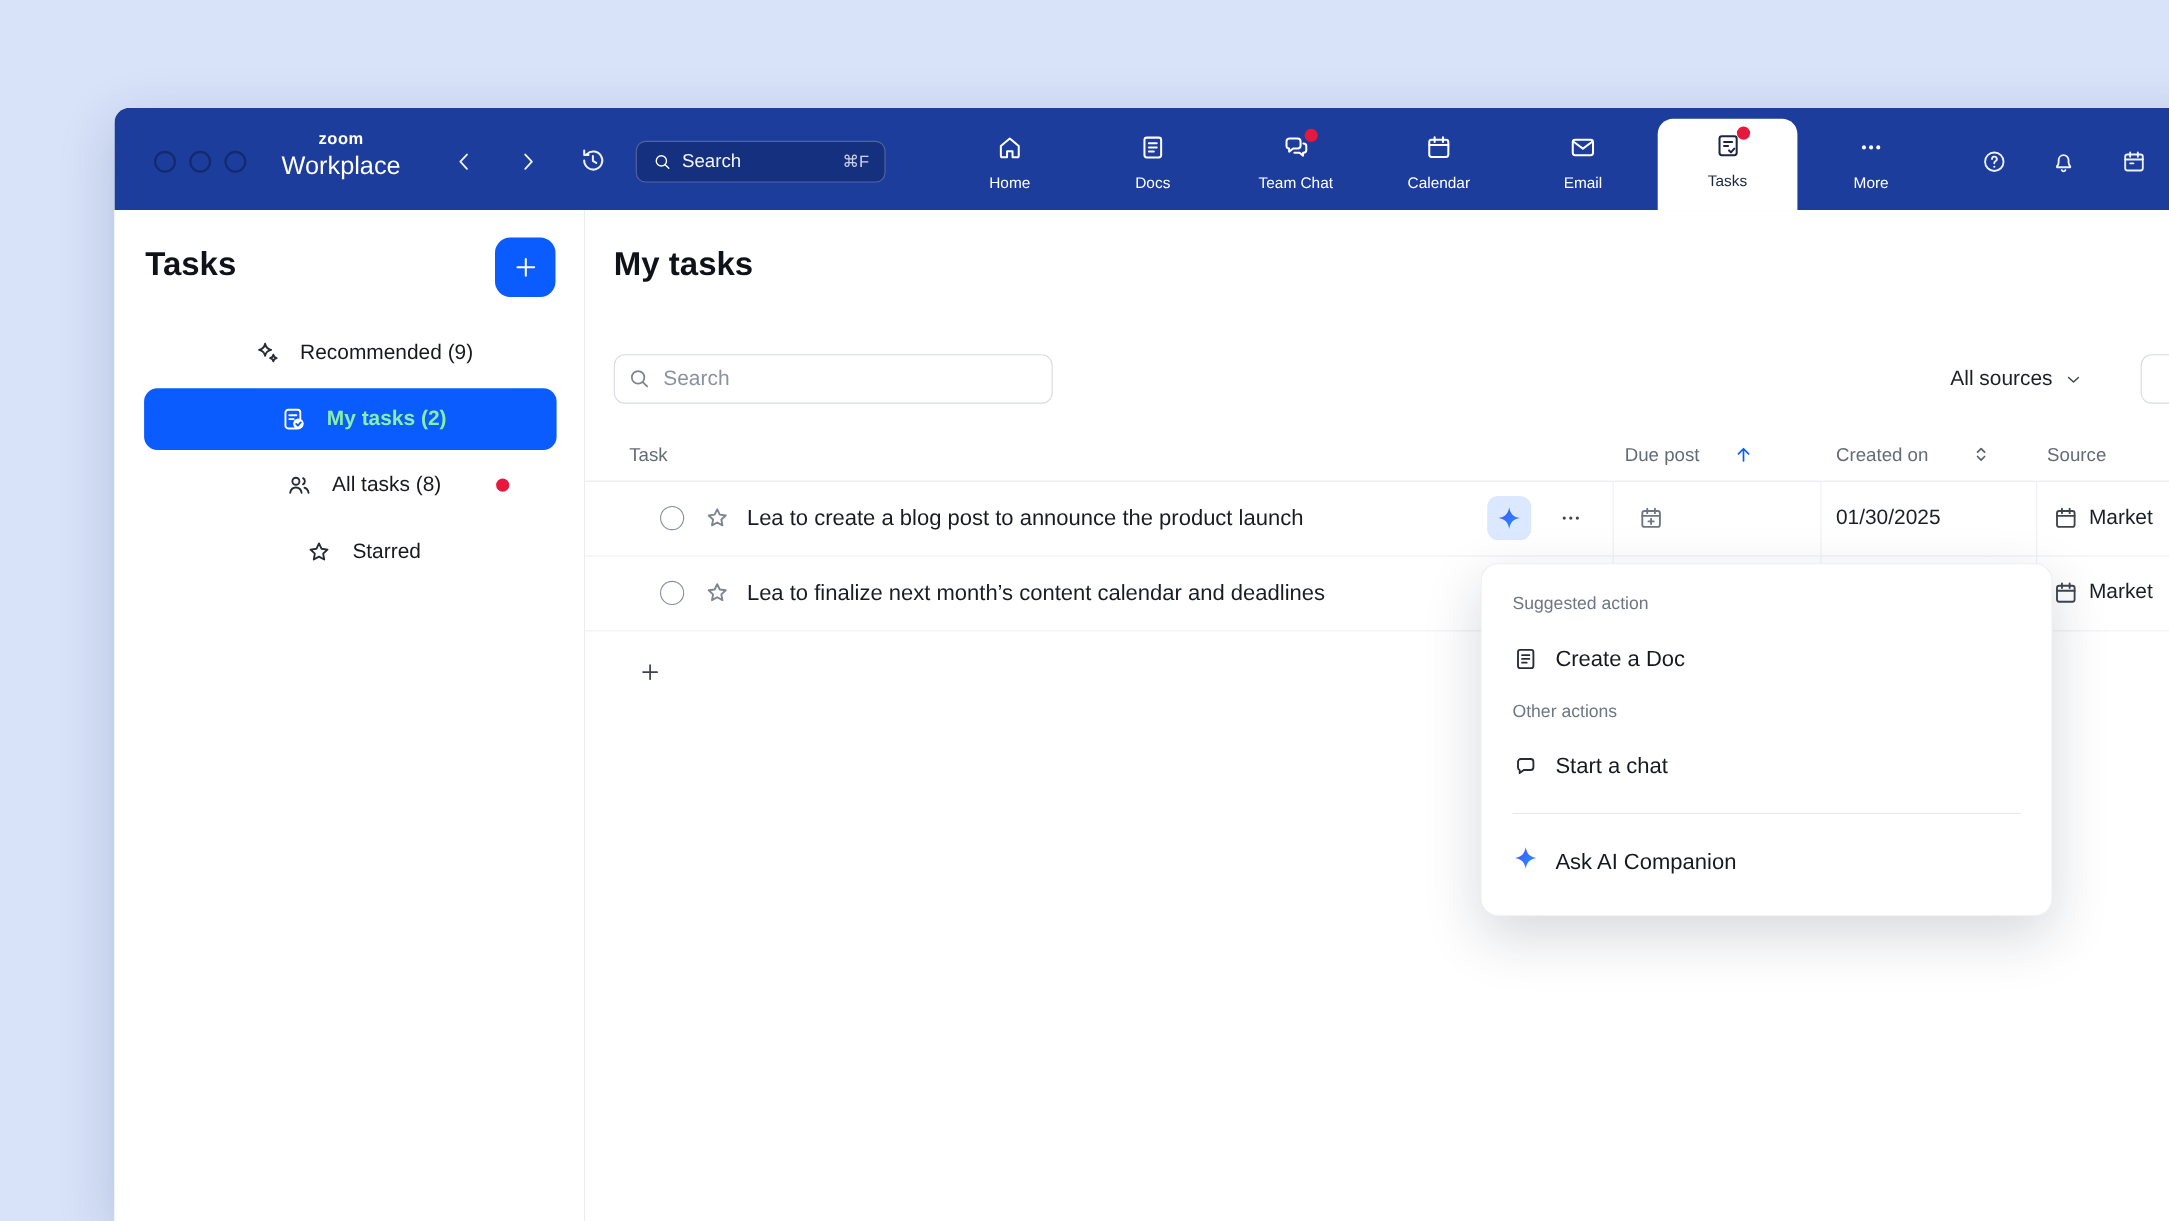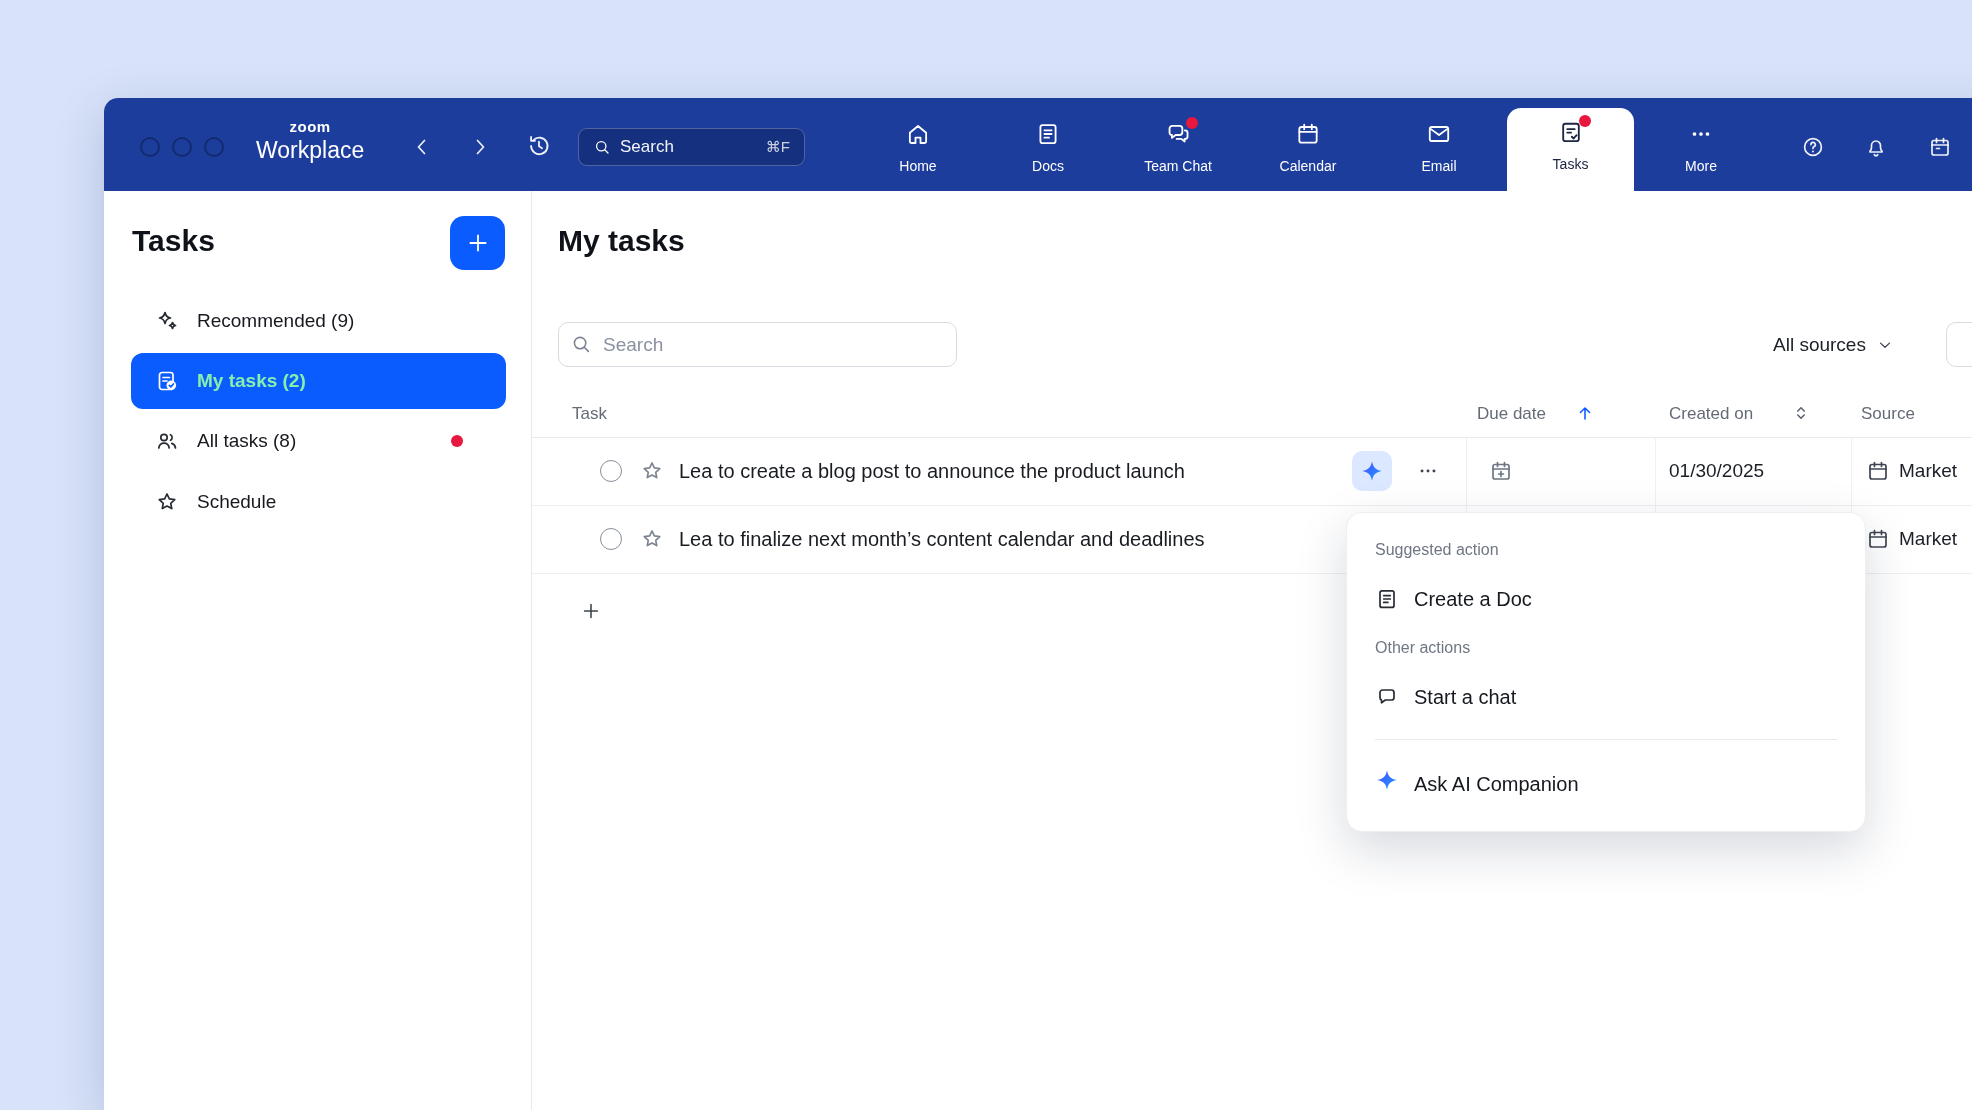--- a/index.html
+++ b/index.html
@@ -30,21 +30,21 @@
   .tab .nlabel{margin-top:11px;font-size:14px;}
   .dot{position:absolute;width:12px;height:12px;border-radius:50%;background:#e8173d;}
   .nic .dot{right:-7px;top:-4px;}
 
   
   .sidebar{position:absolute;left:0;top:93px;width:427px;bottom:0;background:#fff;border-right:1px solid #e8eaee;}
   .sb-title{position:absolute;left:28px;top:33px;font-size:30px;font-weight:bold;color:#0f1319;}
   .sb-plus{position:absolute;left:346px;top:25px;width:55px;height:54px;border-radius:14px;background:#0b5cff;
            color:#fff;display:flex;align-items:center;justify-content:center;}
   .sb-item{position:absolute;left:27px;width:375px;height:56px;border-radius:12px;display:flex;align-items:center;
-           padding-left:24px;gap:18px;box-sizing:border-box;font-size:19px;color:#17191f;}
+           padding-left:24px;gap:18px;box-sizing:border-box;font-size:19px;color:#17191f;justify-content:center;}
   .sb-item .sic{color:#272b33;}
   .sb-item.active{background:#0b5cff;color:#86efac;font-weight:bold;}
   .sb-item.active .sic{color:#fff;}
   .sb-item .dot{left:320px;top:22px;}
 
   
   .main{position:absolute;left:428px;top:93px;width:1488px;bottom:0;background:#fff;}
   .m-title{position:absolute;left:26px;top:33px;font-size:30px;font-weight:bold;color:#0f1319;}
   .m-search{position:absolute;left:26px;top:131px;width:399px;height:45px;}
   .m-search input{width:100%;height:100%;box-sizing:border-box;border:1px solid #d8dbe1;border-radius:10px;
@@ -268,21 +268,21 @@
         <span>All tasks (8)</span>
         <span class="dot"></span>
       </div>
 
       <div class="sb-item" style="top:283px;">
         <span class="sic">
             <svg class="ic" width="24" height="24" viewBox="0 0 24 24">
           <path d="M12 4l2.35 4.9 5.4.7-4 3.7 1 5.3L12 16l-4.75 2.6 1-5.3-4-3.7 5.4-.7Z"></path>
             </svg>
           </span>
-        <span>Schedule</span>
+        <span>Starred</span>
       </div>
     </div>
 
     <div class="main">
       <div class="m-title">My tasks</div>
 
       <div class="m-search">
         <svg class="ic sic" width="22" height="22" viewBox="0 0 24 24">
             <circle cx="11" cy="11" r="6.2"></circle>
             <path d="M15.6 15.6 20 20"></path>
@@ -293,21 +293,21 @@
       <div class="m-sources">
         <span>All sources</span>
         <svg class="ic" width="18" height="18" viewBox="0 0 24 24" style="color:#3c424d;">
             <path d="M6 9.5 12 15l6-5.5"></path>
           </svg>
       </div>
       <div class="m-extra"></div>
 
       <div class="thead">
         <span class="th th-task">Task</span>
-        <span class="th th-due">Due date</span>
+        <span class="th th-due">Due post</span>
         <svg class="ic th-sort st-up" width="22" height="22" viewBox="0 0 24 24">
             <path d="M12 18.5v-12M7 11.5l5-5 5 5"></path>
           </svg>
         <span class="th th-created">Created on</span>
         <svg class="ic th-sort st-ud" width="22" height="22" viewBox="0 0 24 24">
             <path d="M8.5 9.8 12 6.3l3.5 3.5M8.5 14.2l3.5 3.5 3.5-3.5"></path>
           </svg>
         <span class="th th-source">Source</span>
       </div>
 

